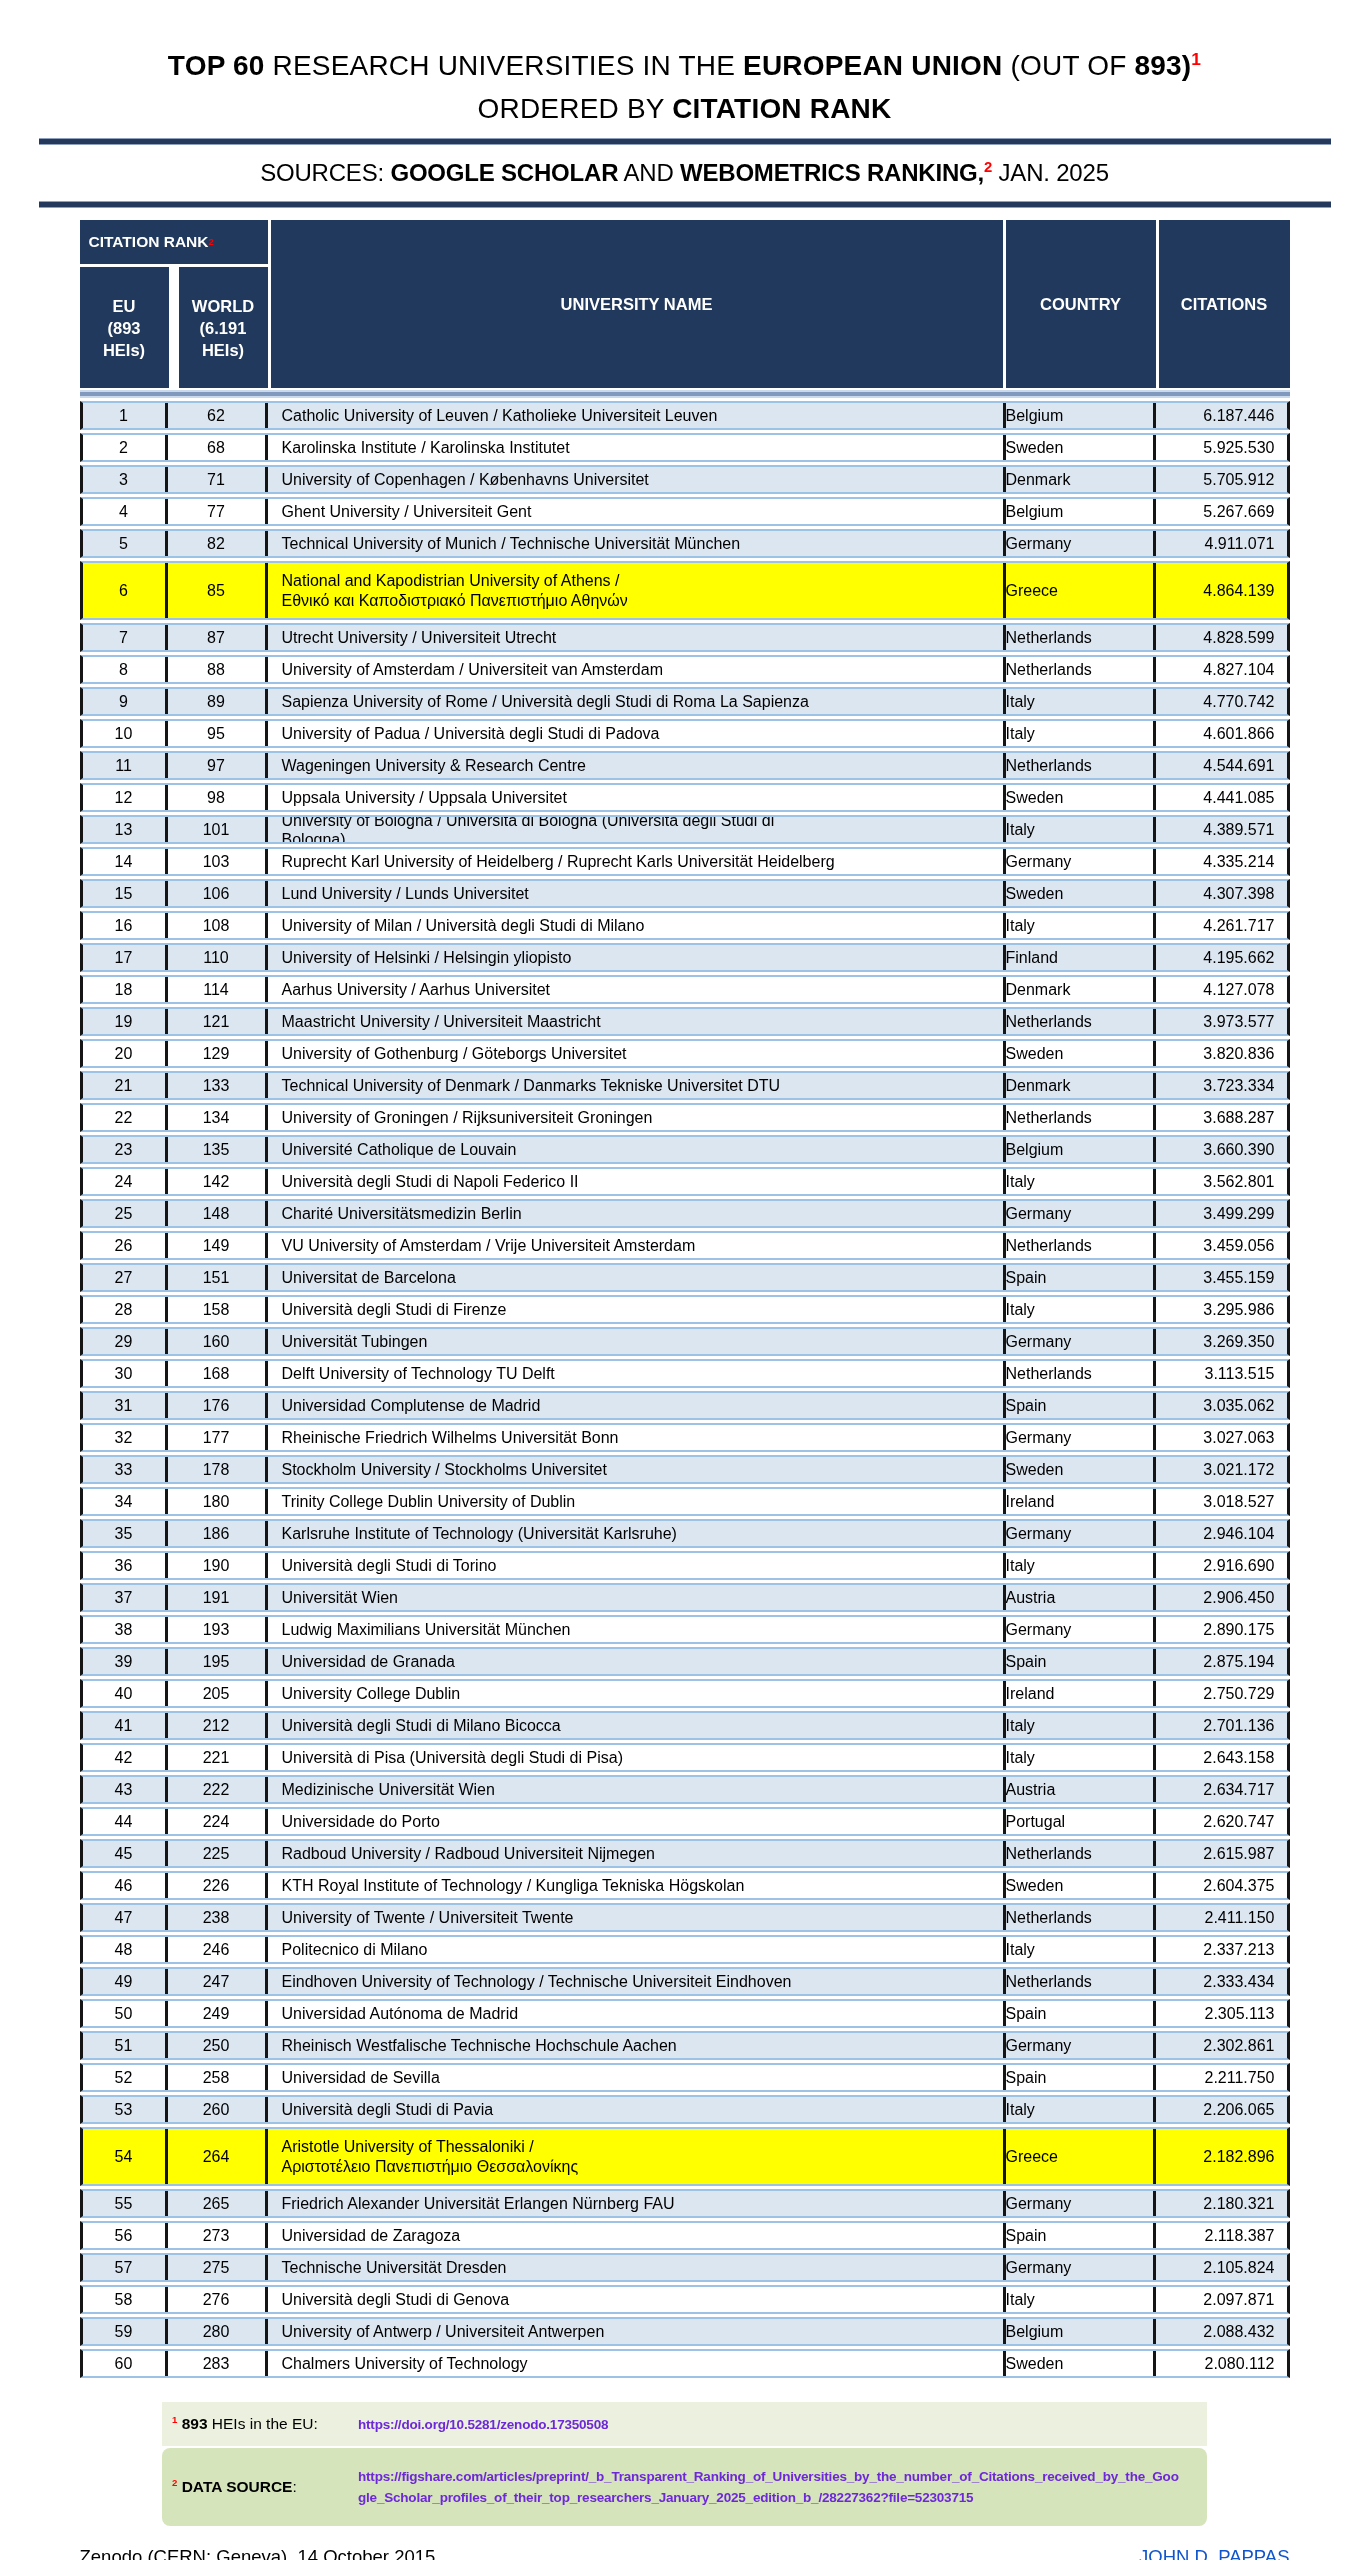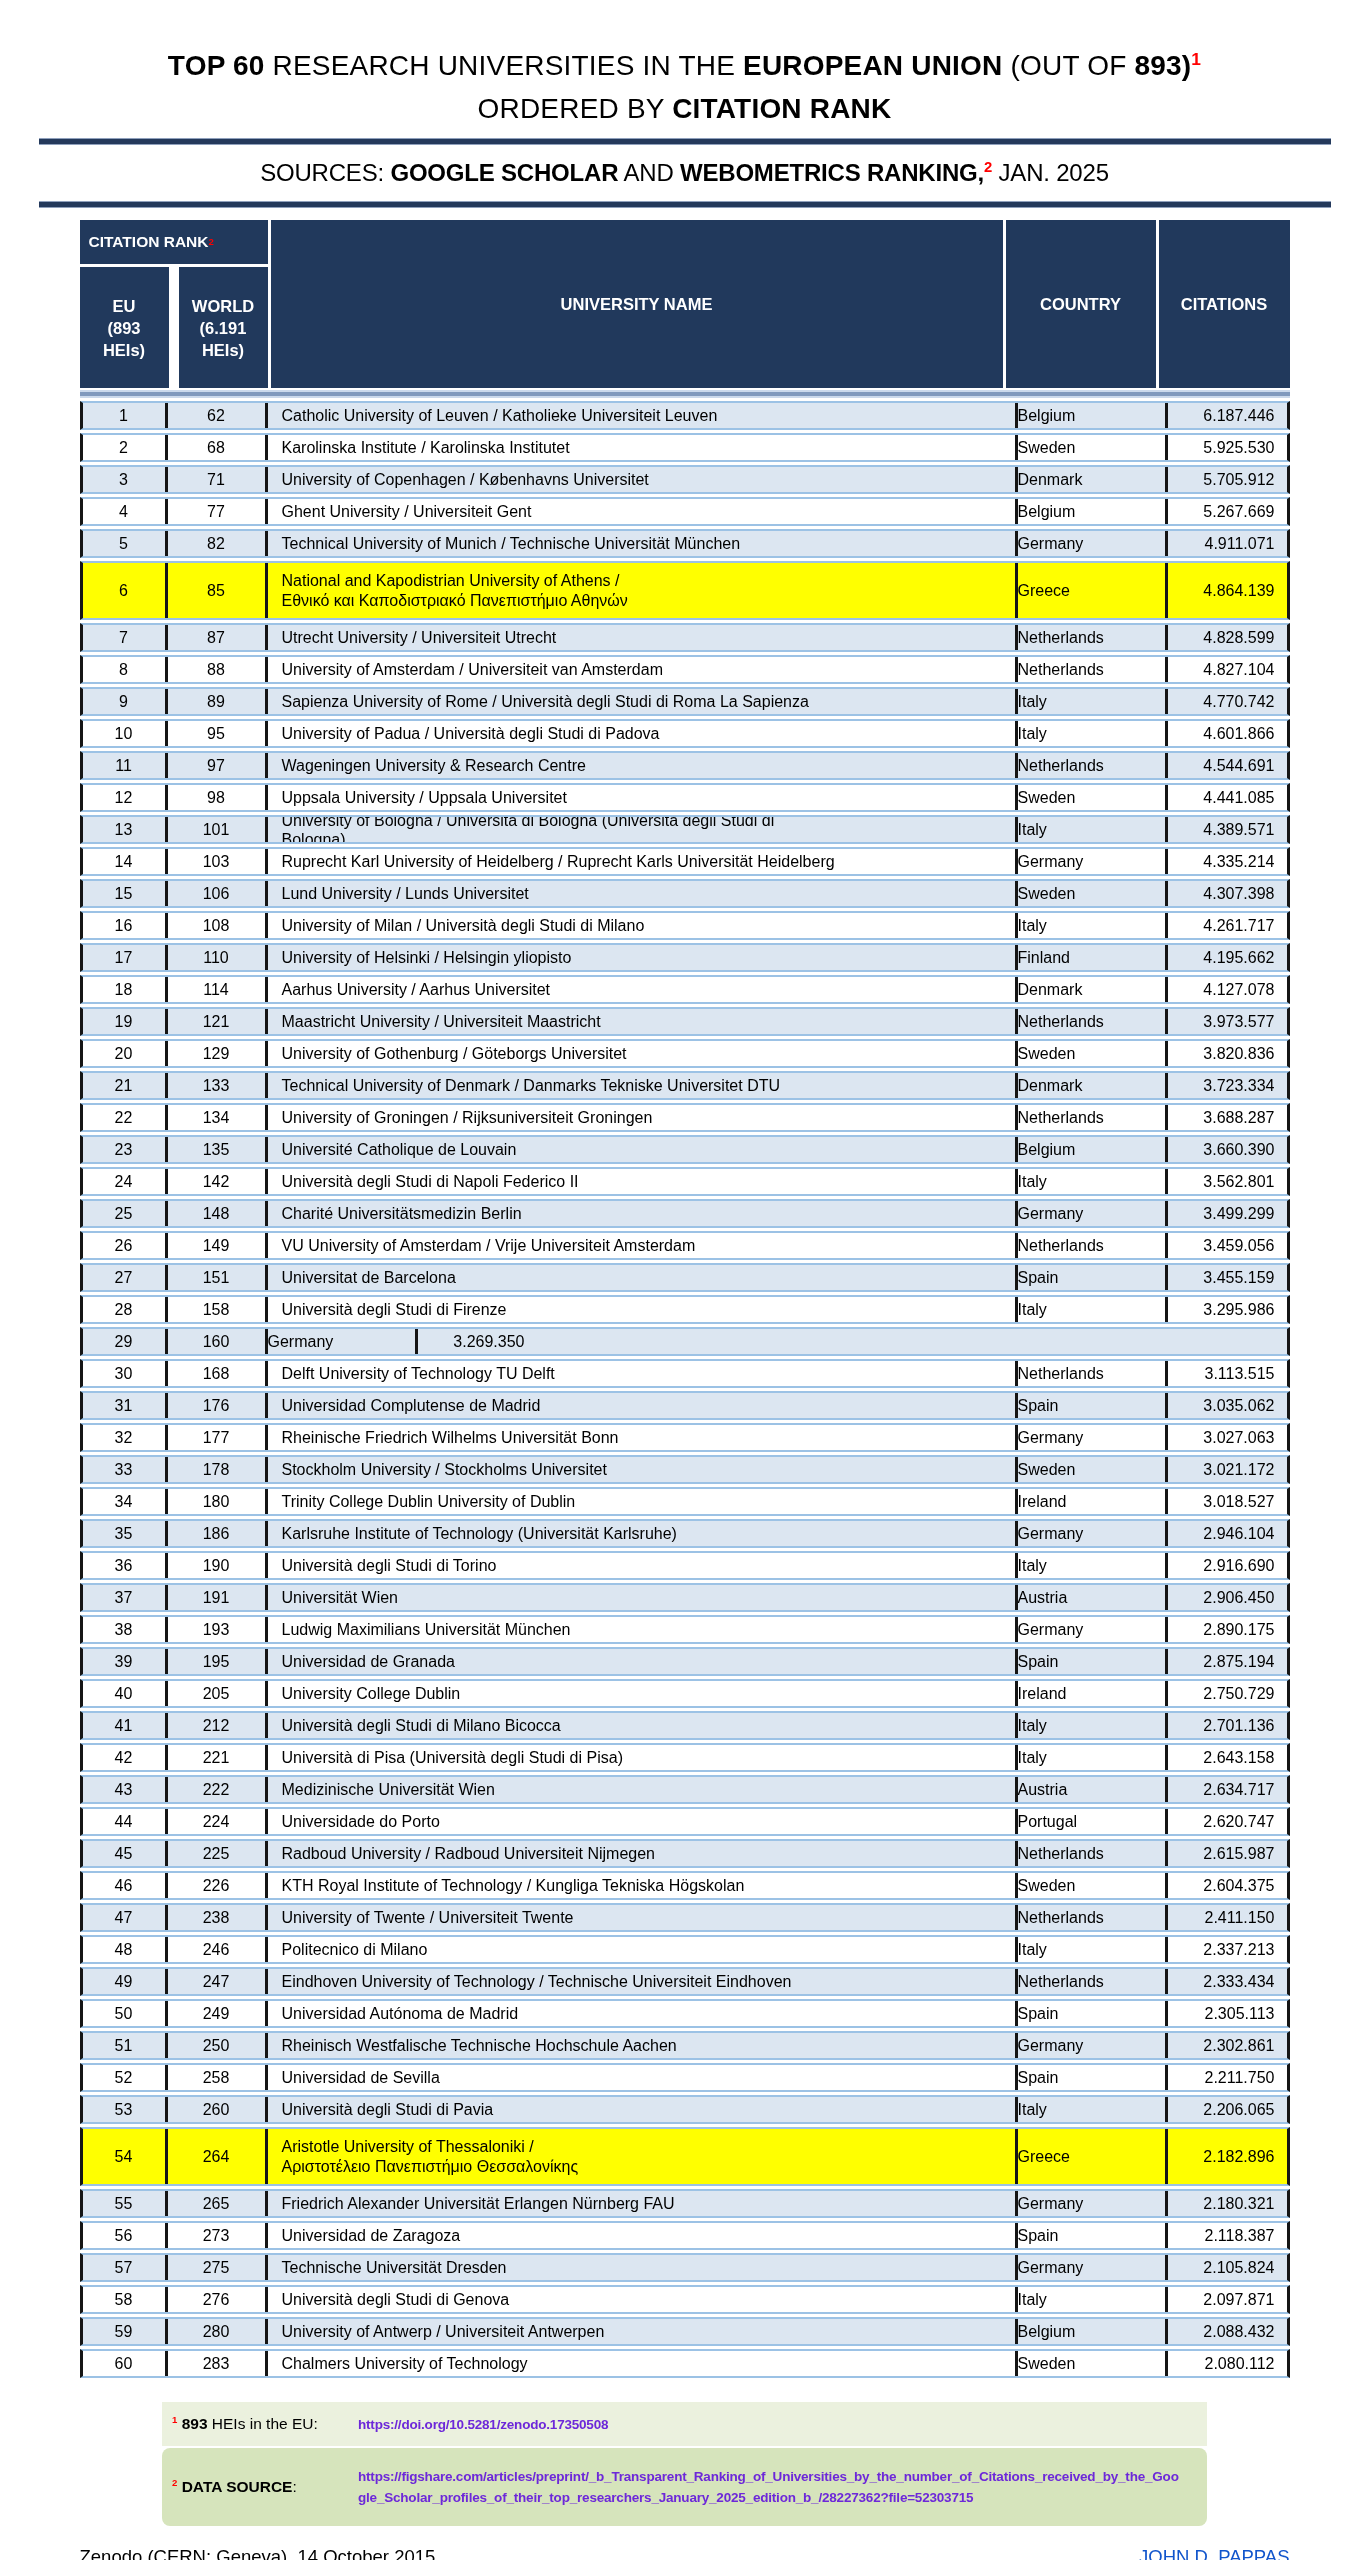--- a/index.html
+++ b/index.html
@@ -31,21 +31,21 @@
   
   .tr{display:flex;height:29px;box-sizing:border-box;margin-bottom:3px;background:#fff;font-size:16px;
       border-top:2px solid #9CC2E5;border-bottom:2px solid #9CC2E5;border-left:3px solid #151515;border-right:3px solid #151515;}
   .tr.alt{background:#DCE6F1;}
   .tr.hl{background:#FFFF00;height:59px;}
   .td{box-sizing:border-box;display:flex;align-items:center;overflow:hidden;}
   .td-eu{width:85px;justify-content:center;border-right:3px solid #151515;}
   .td-world{width:100px;justify-content:center;border-right:3px solid #151515;}
   .td-name{flex:1;padding-left:14px;border-right:3px solid #151515;}
   .td-country{width:150px;border-right:3px solid #151515;white-space:nowrap;}
-  .td-cit{width:119px;justify-content:flex-end;padding-right:12px;white-space:nowrap;}
+  .td-cit{width:131px;justify-content:flex-end;padding-right:12px;white-space:nowrap;}
   .name-inner div{line-height:20px;white-space:nowrap;}
   .tr.clip .name-inner div{line-height:19px;}
   
   .fnwrap{width:1045px;margin:24px auto 0 auto;}
   .fn{display:flex;align-items:center;}
   .fn1{background:#EBF1DE;min-height:44px;}
   .fn2{background:#D6E4BC;min-height:78px;margin-top:2px;border-radius:8px;}
   .fn-label{width:196px;padding-left:10px;font-size:15.5px;box-sizing:border-box;}
   .fn-url{flex:1;padding:6px 26px 6px 0;font-size:13.5px;font-weight:bold;color:#6d28d9;word-break:break-all;line-height:21px;letter-spacing:-0.2px;}
   .footer{width:1210px;margin:20px auto 0 auto;display:flex;justify-content:space-between;font-size:18.5px;}
@@ -406,20 +406,25 @@
             <div class="name-inner">
               <div>Università degli Studi di Firenze</div>
             </div>
           </div>
           <div class="td td-country">Italy</div>
           <div class="td td-cit">3.295.986</div>
         </div>
         <div class="tr alt">
           <div class="td td-eu">29</div>
           <div class="td td-world">160</div>
+          <div class="td td-name">
+            <div class="name-inner">
+              <div>Universität Tubingen</div>
+            </div>
+          </div>
           <div class="td td-country">Germany</div>
           <div class="td td-cit">3.269.350</div>
         </div>
         <div class="tr">
           <div class="td td-eu">30</div>
           <div class="td td-world">168</div>
           <div class="td td-name">
             <div class="name-inner">
               <div>Delft University of Technology TU Delft</div>
             </div>

